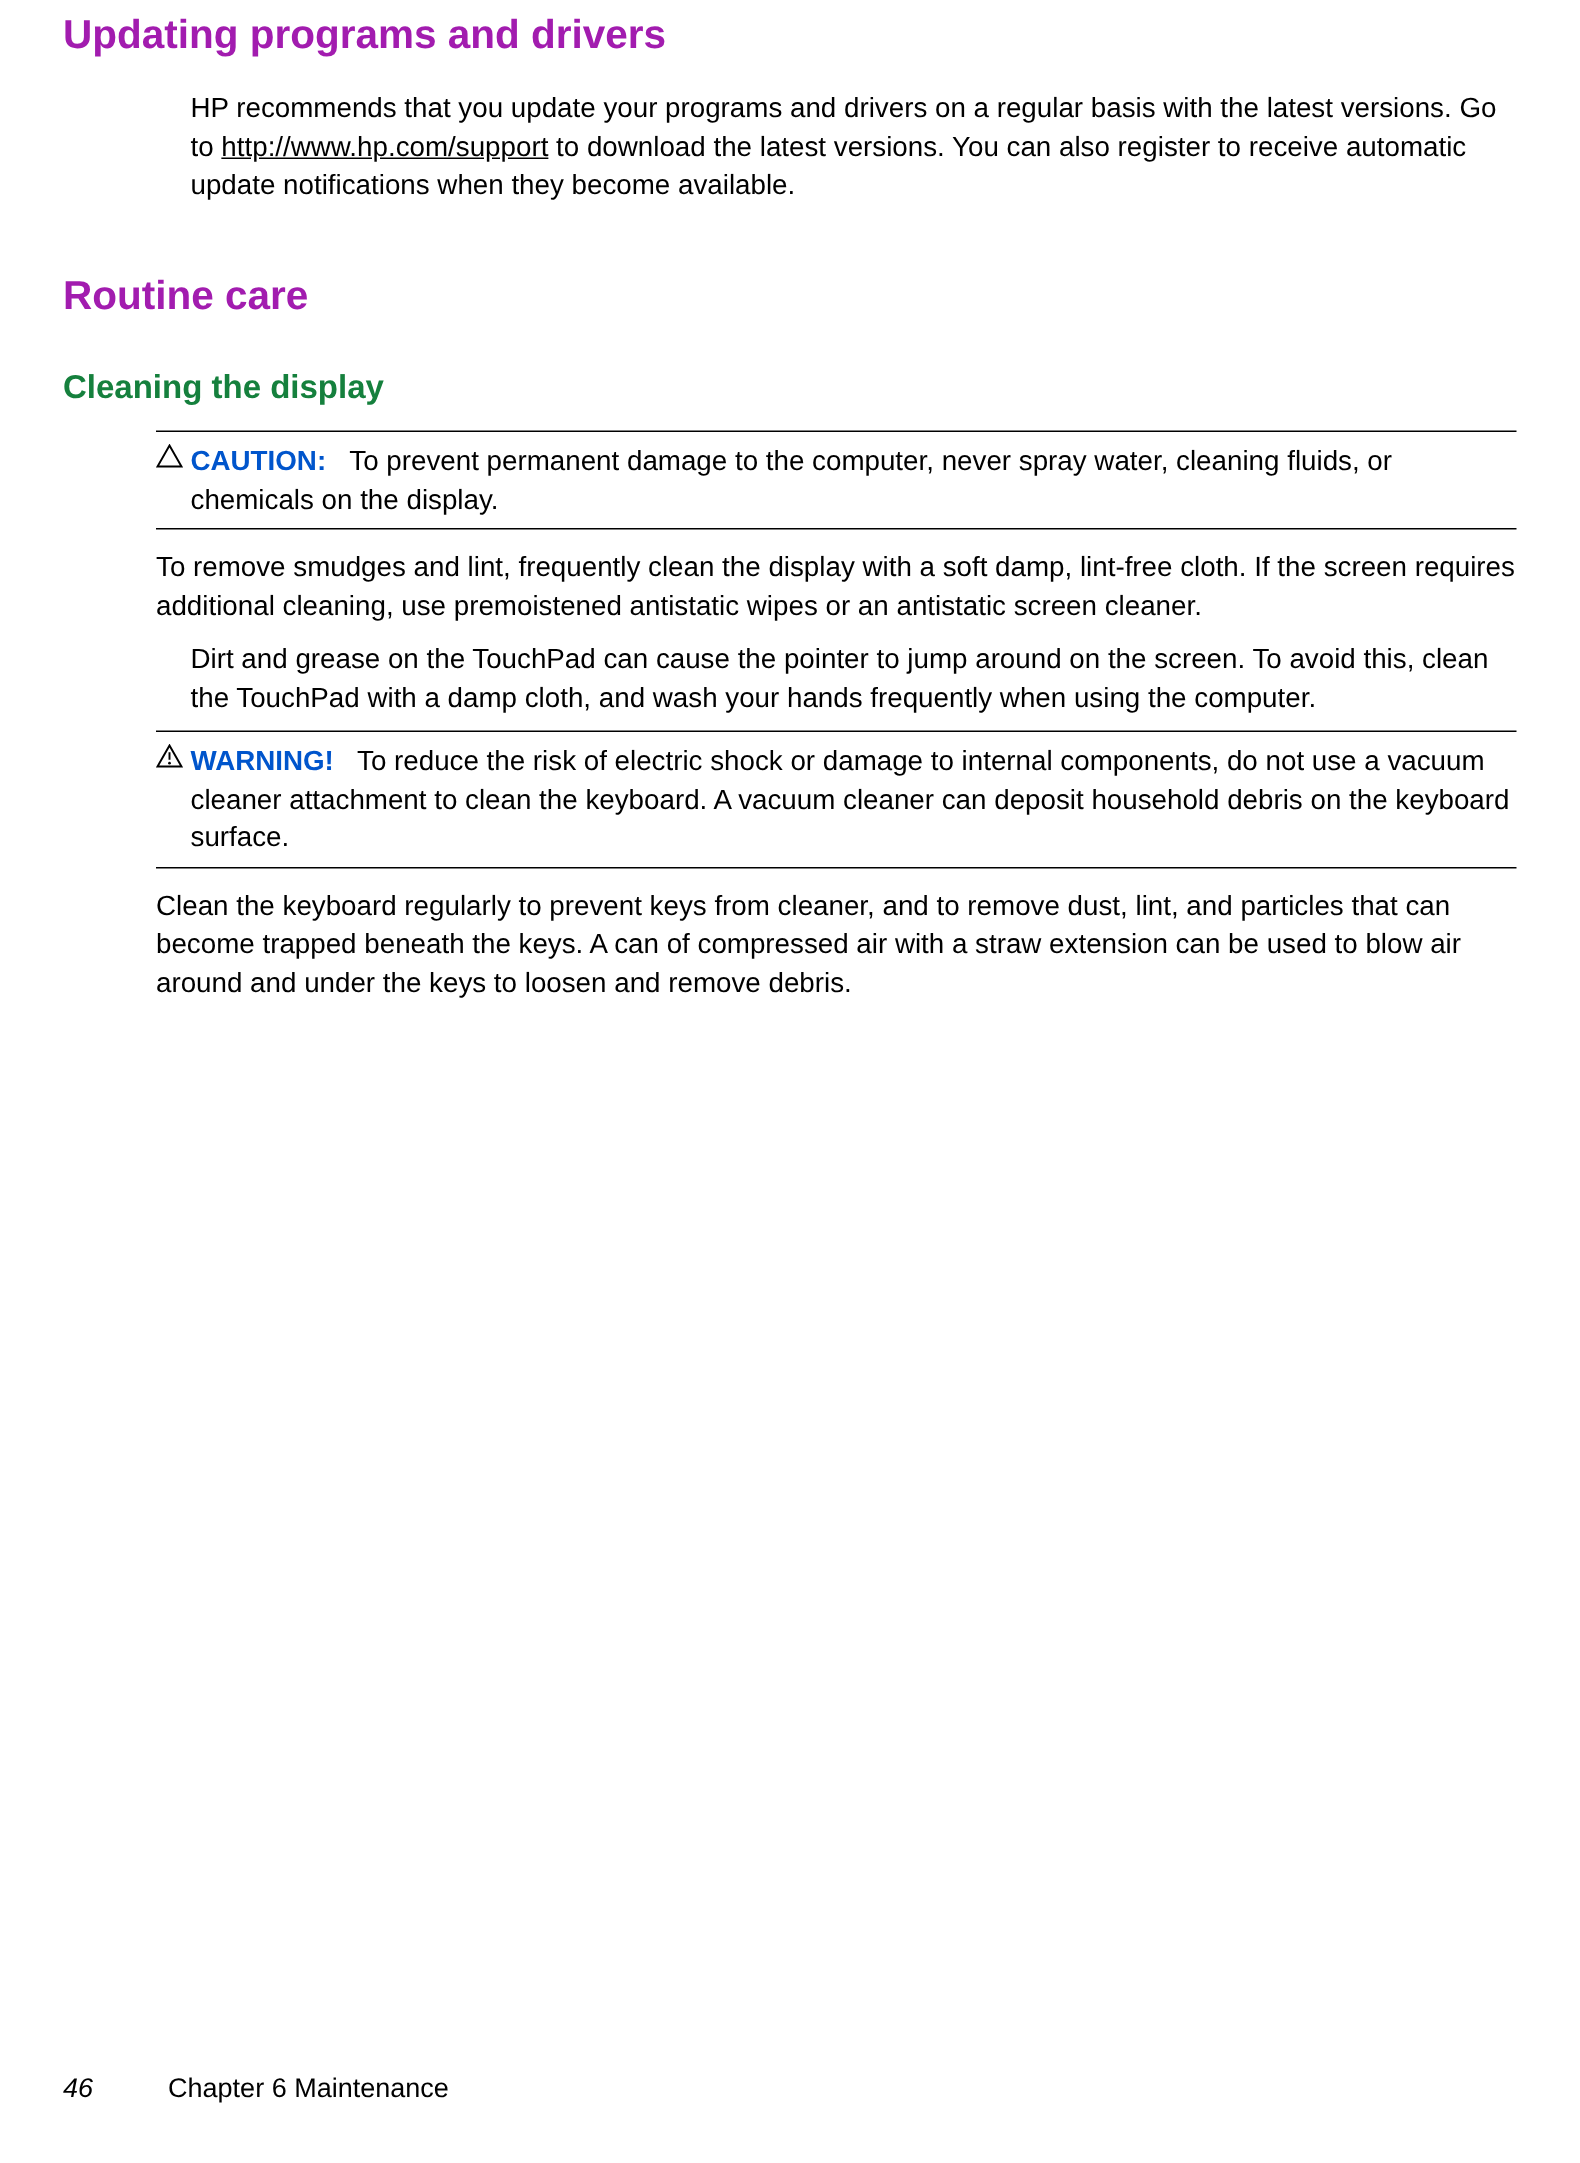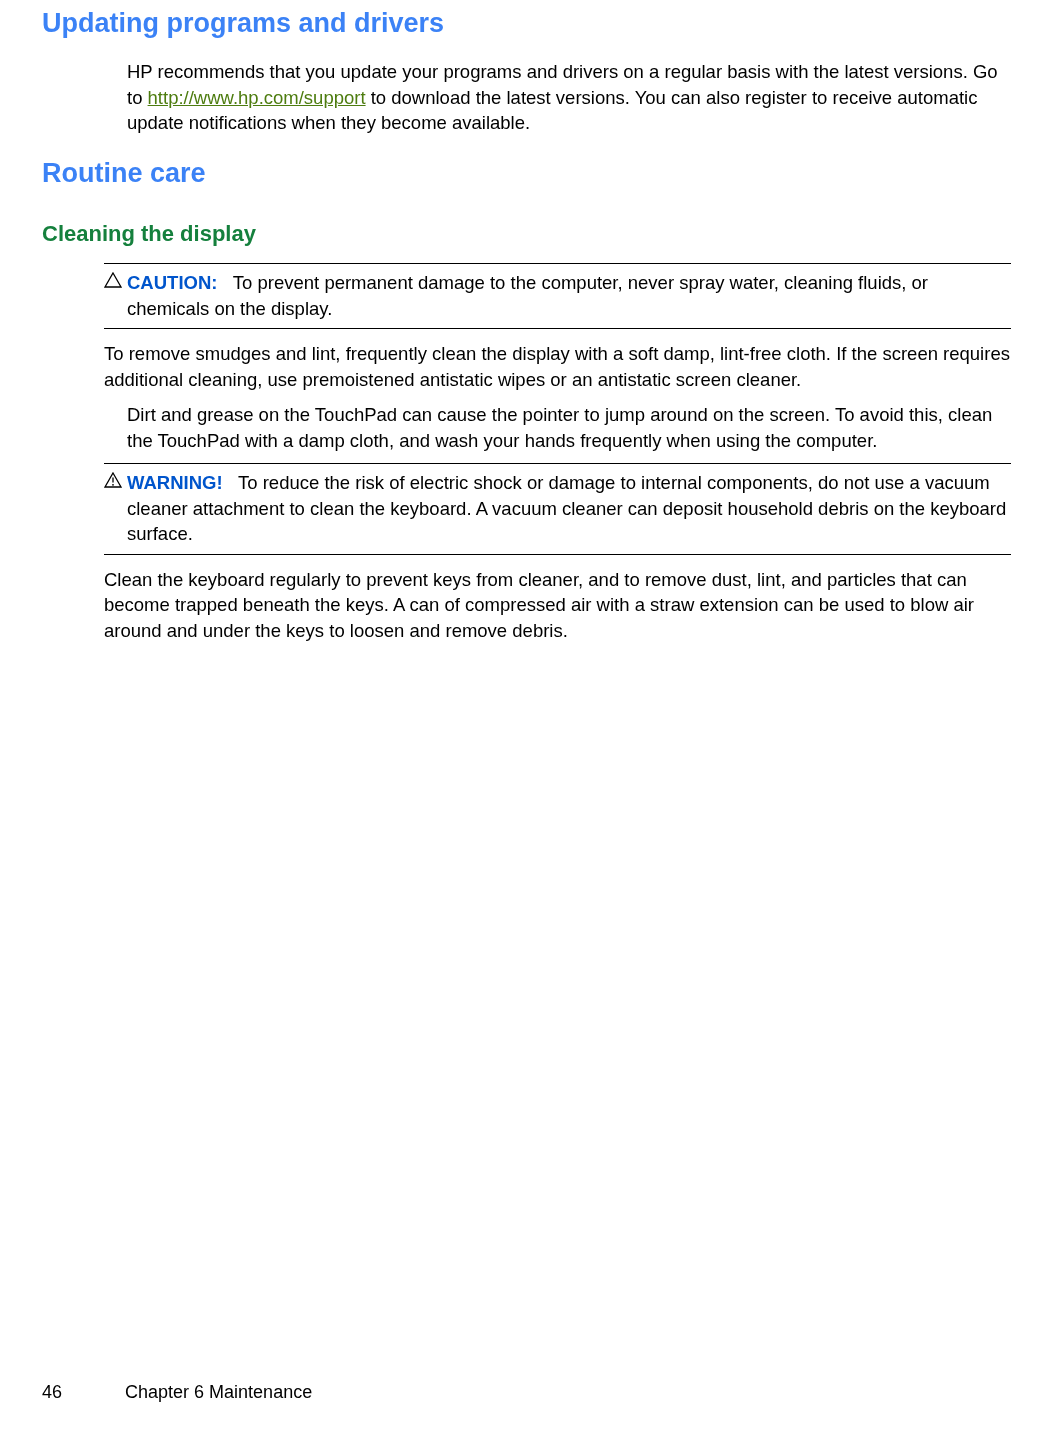--- a/index.html
+++ b/index.html
@@ -17,26 +17,26 @@
       height: 1442px;
       position: relative;
       padding: 0;
     }
     .content {
       padding: 5px 42px 0 42px;
     }
     h1 {
       font-size: 27px;
       font-weight: bold;
-      color: #3b82f6;
+      color: #a21caf;
       margin-bottom: 18px;
       margin-top: 0;
     }
     h1.routine {
-      margin-top: 19px;
+      margin-top: 43px;
       margin-bottom: 28px;
     }
     h2 {
       font-size: 22px;
       font-weight: bold;
       color: #15803d;
       margin-bottom: 14px;
       margin-top: 24px;
     }
     .body-text {
@@ -70,32 +70,33 @@
       top: 8px;
       width: 18px;
       height: 16px;
     }
     .caution-label, .warning-label {
       color: #0055cc;
       font-weight: bold;
       text-align: right;
     }
     a.link {
-      color: #4d7c0f;
+      color: #000000;
       text-decoration: underline;
     }
     .footer {
       position: absolute;
       bottom: 38px;
       left: 42px;
       font-size: 18px;
     }
     .footer .pagenum {
       display: inline-block;
-      margin-right: 58px;
+      margin-right: 45px;
+      font-style: italic;
     }
     .footer .chapter {
       display: inline-block;
     }
   </style>
 </head>
 <body>
 
 <div class="content">
 

